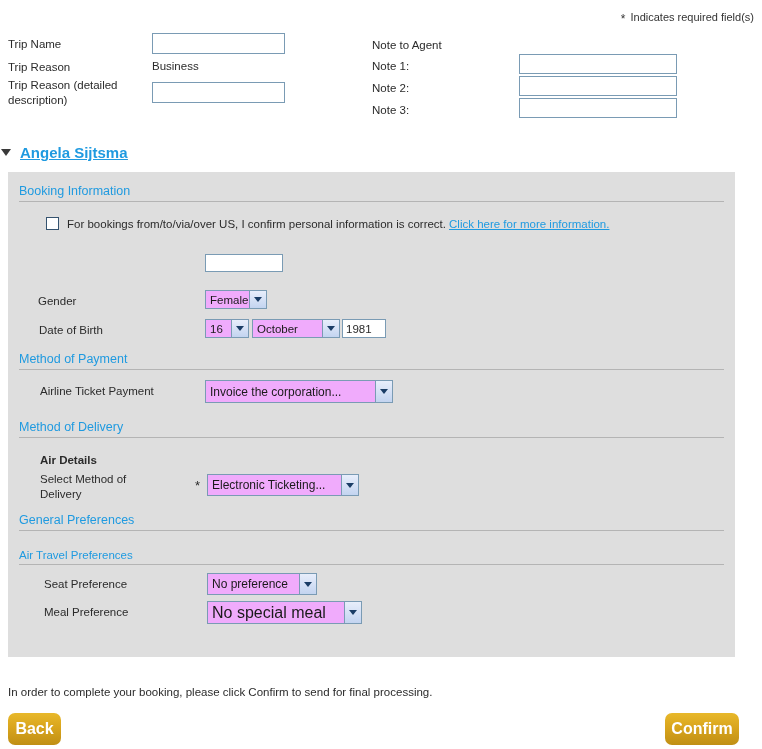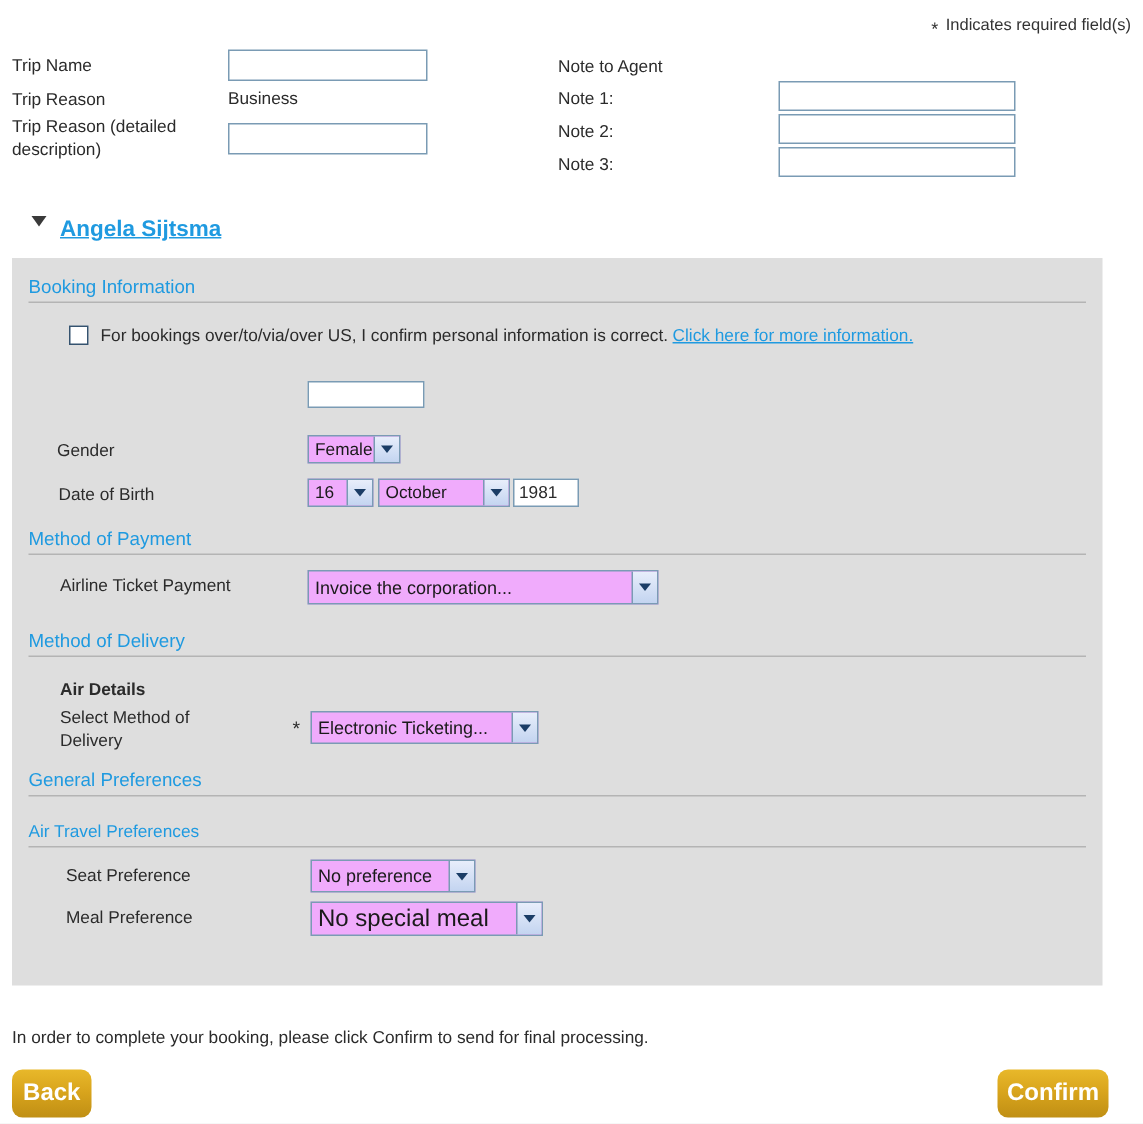--- a/index.html
+++ b/index.html
@@ -85,21 +85,21 @@
     justify-content: center;
   }
   .sel .sel-btn .caret {
     width: 0; height: 0;
     border-left: 4px solid transparent;
     border-right: 4px solid transparent;
     border-top: 5px solid #1b3d66;
   }
 
   
-  #traveler-row { top: 144px; left: 21px; display: flex; align-items: flex-start; }
+  #traveler-row { top: 144px; left: 1px; display: flex; align-items: center; text-decoration: underline; }
   #traveler-toggle-icon {
     width: 0; height: 0;
     border-left: 5px solid transparent;
     border-right: 5px solid transparent;
     border-top: 7px solid #3a3a3a;
     margin-right: 9px;
     cursor: pointer;
   }
   #traveler-name {
     font-size: 15px;
@@ -224,21 +224,21 @@
 
 <div class="abs" id="booking-panel">
 
   <div class="section-head" style="top:12px;">
     <div class="section-title">Booking Information</div>
     <div class="section-rule"></div>
   </div>
 
   <div id="confirm-pi-row" class="abs">
     <div id="confirm-pi-checkbox"></div>
-    <span id="confirm-pi-text">For bookings over/to/via/over US, I confirm personal information is correct.</span>
+    <span id="confirm-pi-text">For bookings from/to/via/over US, I confirm personal information is correct.</span>
     <span id="more-info-link">Click here for more information.</span>
   </div>
 
   <input class="abs txt" style="top: 82px; left: 197px; width: 78px; height: 18px;" id="middle-name-input" value="" placeholder="">
 
   <div class="abs field-label" style="top:122px; left:30px;">Gender</div>
   <div class="abs sel" style="top:118px; left:197px; width:62px;">
     <span class="sel-text">Female</span>
     <span class="sel-btn">
         <span class="caret"></span>
@@ -259,21 +259,21 @@
       </span>
   </div>
   <input class="abs txt" style="top: 147px; left: 334px; width: 44px; height: 19px;" id="dob-year-input" value="1981">
 
   <div class="section-head" style="top:180px;">
     <div class="section-title">Method of Payment</div>
     <div class="section-rule"></div>
   </div>
 
   <div class="abs field-label" style="top:212px; left:32px;">Airline Ticket Payment</div>
-  <div class="abs sel" style="top:208px; left:197px; width:234px; height:23px;">
+  <div class="abs sel" style="top:208px; left:197px; width:188px; height:23px;">
     <span class="sel-text" style="font-size:12px;">Invoice the corporation...</span>
     <span class="sel-btn" style="height:21px;">
         <span class="caret"></span>
       </span>
   </div>
 
   <div class="section-head" style="top:248px;">
     <div class="section-title">Method of Delivery</div>
     <div class="section-rule"></div>
   </div>

